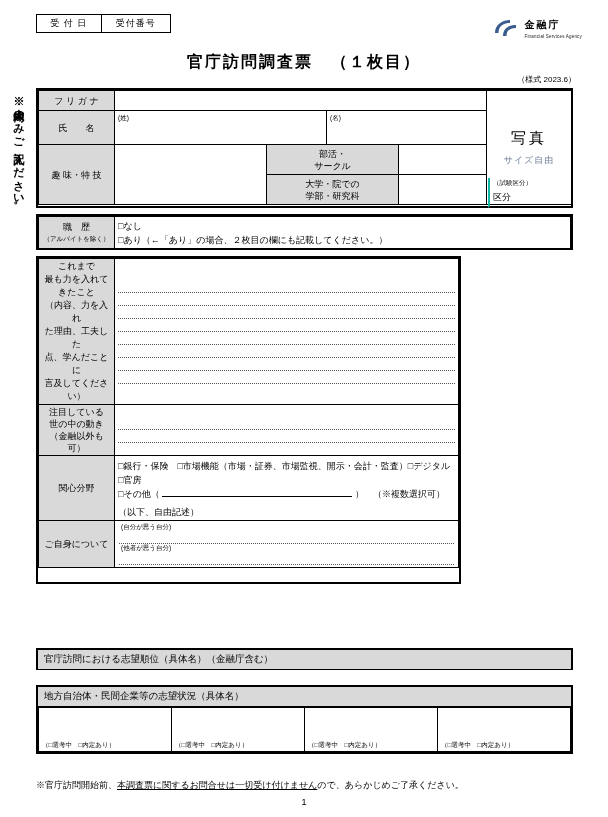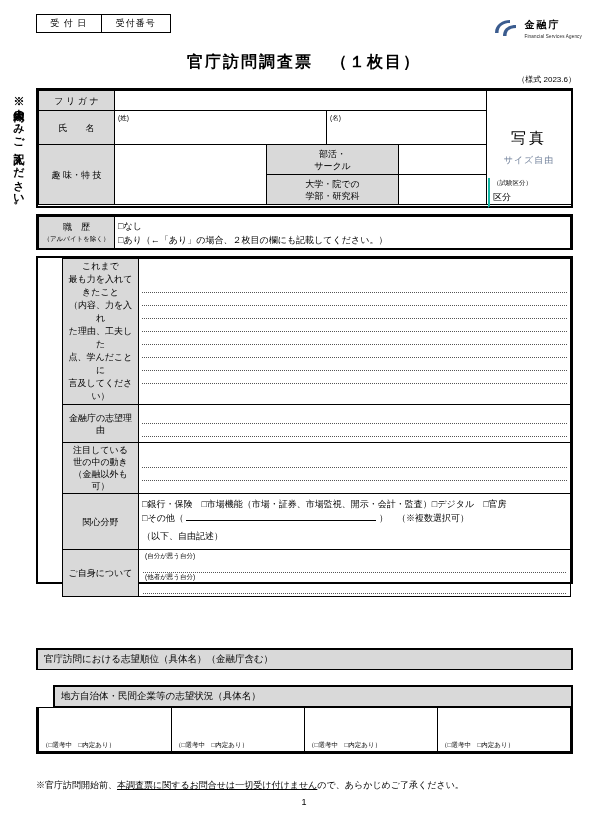--- a/index.html
+++ b/index.html
@@ -275,21 +275,21 @@
         </td>
         <td>
           <div class="check">□なし</div>
           <div class="check">□あり（←「あり」の場合、２枚目の欄にも記載してください。）</div>
         </td>
       </tr>
     </tbody>
       </table>
   </div>
 
-  <div class="frame" style="left:36px; top:256px; width:537px; height:328px;padding-left:24px;">
+  <div class="frame" style="left:36px; top:256px; width:425px; height:328px;">
     <table class="grid">
       <colgroup>
           <col style="width:76px">
           <col>
         </colgroup>
       <tbody>
           <tr style="height:118px">
         <td class="lbl" style="white-space:pre-line; line-height:13px">これまで
 最も力を入れて
 きたこと
@@ -303,27 +303,20 @@
               <div></div>
               <div></div>
               <div></div>
               <div></div>
               <div></div>
               <div></div>
               <div></div>
         </td>
       </tr>
       <tr style="height:38px">
-        <td class="lbl">金融庁の志望理由</td>
-        <td class="dots">
-          <div></div>
-              <div></div>
-        </td>
-      </tr>
-      <tr style="height:38px">
         <td class="lbl" style="white-space:pre-line; line-height:12px">注目している
 世の中の動き
 （金融以外も可）</td>
         <td class="dots">
           <div></div>
               <div></div>
         </td>
       </tr>
       <tr style="height:56px">
         <td class="lbl">関心分野</td>
@@ -348,21 +341,21 @@
       </tr>
     </tbody>
       </table>
   </div>
 
   <div style="position:absolute; left:36px; top:600px; width:537px;margin-top:48px;">
     <div class="hdr-band" style="border:2px solid #000; border-bottom:1px solid #000;">官庁訪問における志望順位（具体名）（金融庁含む）</div>
   </div>
 
   <div style="position:absolute; left:36px; top:685px; width:537px;">
-    <div class="hdr-band" style="border:2px solid #000; border-bottom:1px solid #000;margin-left:17px;">地方自治体・民間企業等の志望状況（具体名）</div>
+    <div class="hdr-band" style="border:2px solid #000; border-bottom:1px solid #000;">地方自治体・民間企業等の志望状況（具体名）</div>
     <div style="border:2px solid #000; border-top:none; box-sizing:border-box;">
       <table class="grid">
         <colgroup>
             <col style="width:25%">
             <col style="width:25%">
             <col style="width:25%">
             <col>
           </colgroup>
         <tbody>
             <tr style="height:44px">

